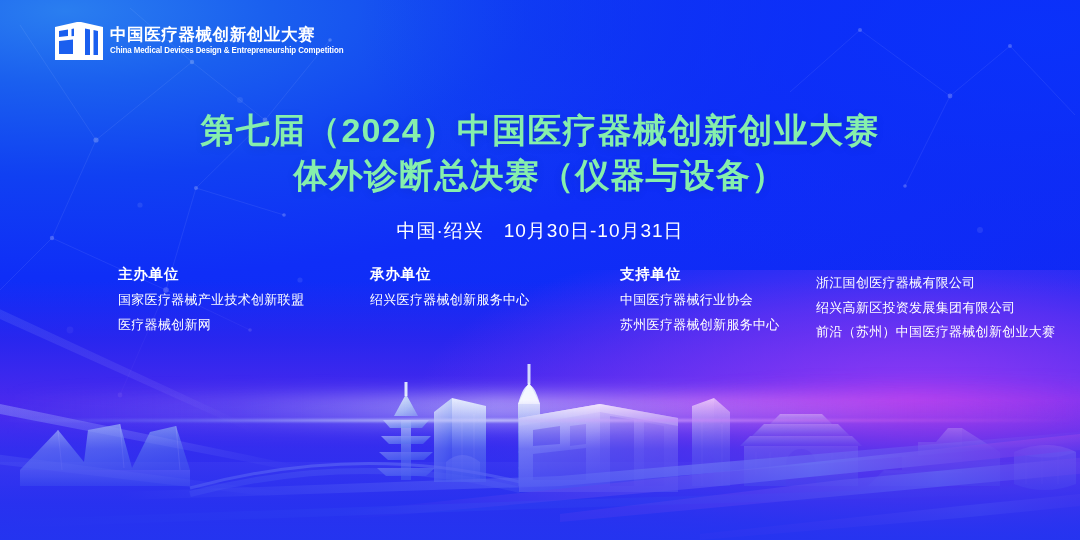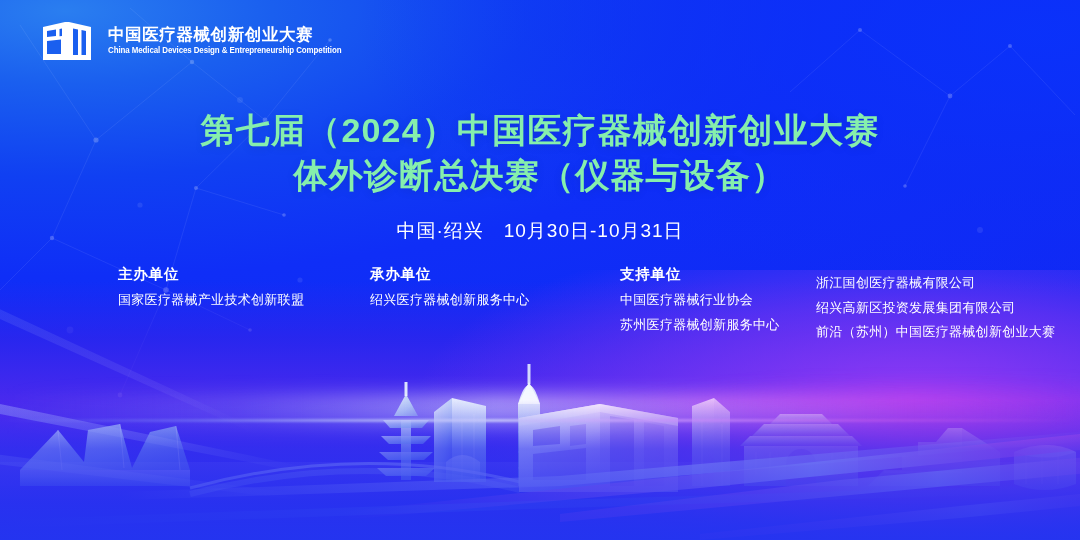--- a/index.html
+++ b/index.html
@@ -61,22 +61,22 @@
     position: absolute; left: 0; right: 0; top: 73%; height: 34px;
     background: linear-gradient(90deg, rgba(255,255,255,0) 0%, rgba(200,215,255,0.18) 22%, rgba(255,255,255,0.5) 46%, rgba(255,170,250,0.42) 66%, rgba(255,110,235,0.22) 84%, rgba(255,110,235,0) 100%);
     filter: blur(9px);
   }
 
   
   .skyline { position: absolute; left: 0; right: 0; bottom: 0; height: 100%; }
 
   
   .logo-lockup {
-    position: absolute; left: 41px; top: 18px;
-    display: flex; align-items: center; gap: 15px;
+    position: absolute; left: 53px; top: 18px;
+    display: flex; align-items: center; gap: 5px;
   }
   .logo-mark { width: 52px; height: 46px; flex: none; }
   .logo-text { display: flex; flex-direction: column; justify-content: center; }
   .logo-cn {
     color: #ffffff; font-size: 16.5px; font-weight: bold;
     letter-spacing: 0.6px; line-height: 1.05; white-space: nowrap;
   }
   .logo-en {
     color: #ffffff; font-size: 8.2px; font-weight: bold;
     letter-spacing: -0.1px; line-height: 1.3; margin-top: 3px; white-space: nowrap;
@@ -356,20 +356,21 @@
     <div class="l2">体外诊断总决赛（仪器与设备）</div>
   </div>
 
   <div class="subline">中国·绍兴　10月30日-10月31日</div>
 
   <div class="orgs">
 
     <div class="org-col col-w1">
       <div class="org-head">主办单位</div>
       <div class="org-item">国家医疗器械产业技术创新联盟</div>
+      <div class="org-item">医疗器械创新网</div>
     </div>
 
     <div class="org-col col-w2">
       <div class="org-head">承办单位</div>
       <div class="org-item">绍兴医疗器械创新服务中心</div>
     </div>
 
     <div class="org-col col-w3">
       <div class="org-head">支持单位</div>
       <div class="org-item">中国医疗器械行业协会</div>

